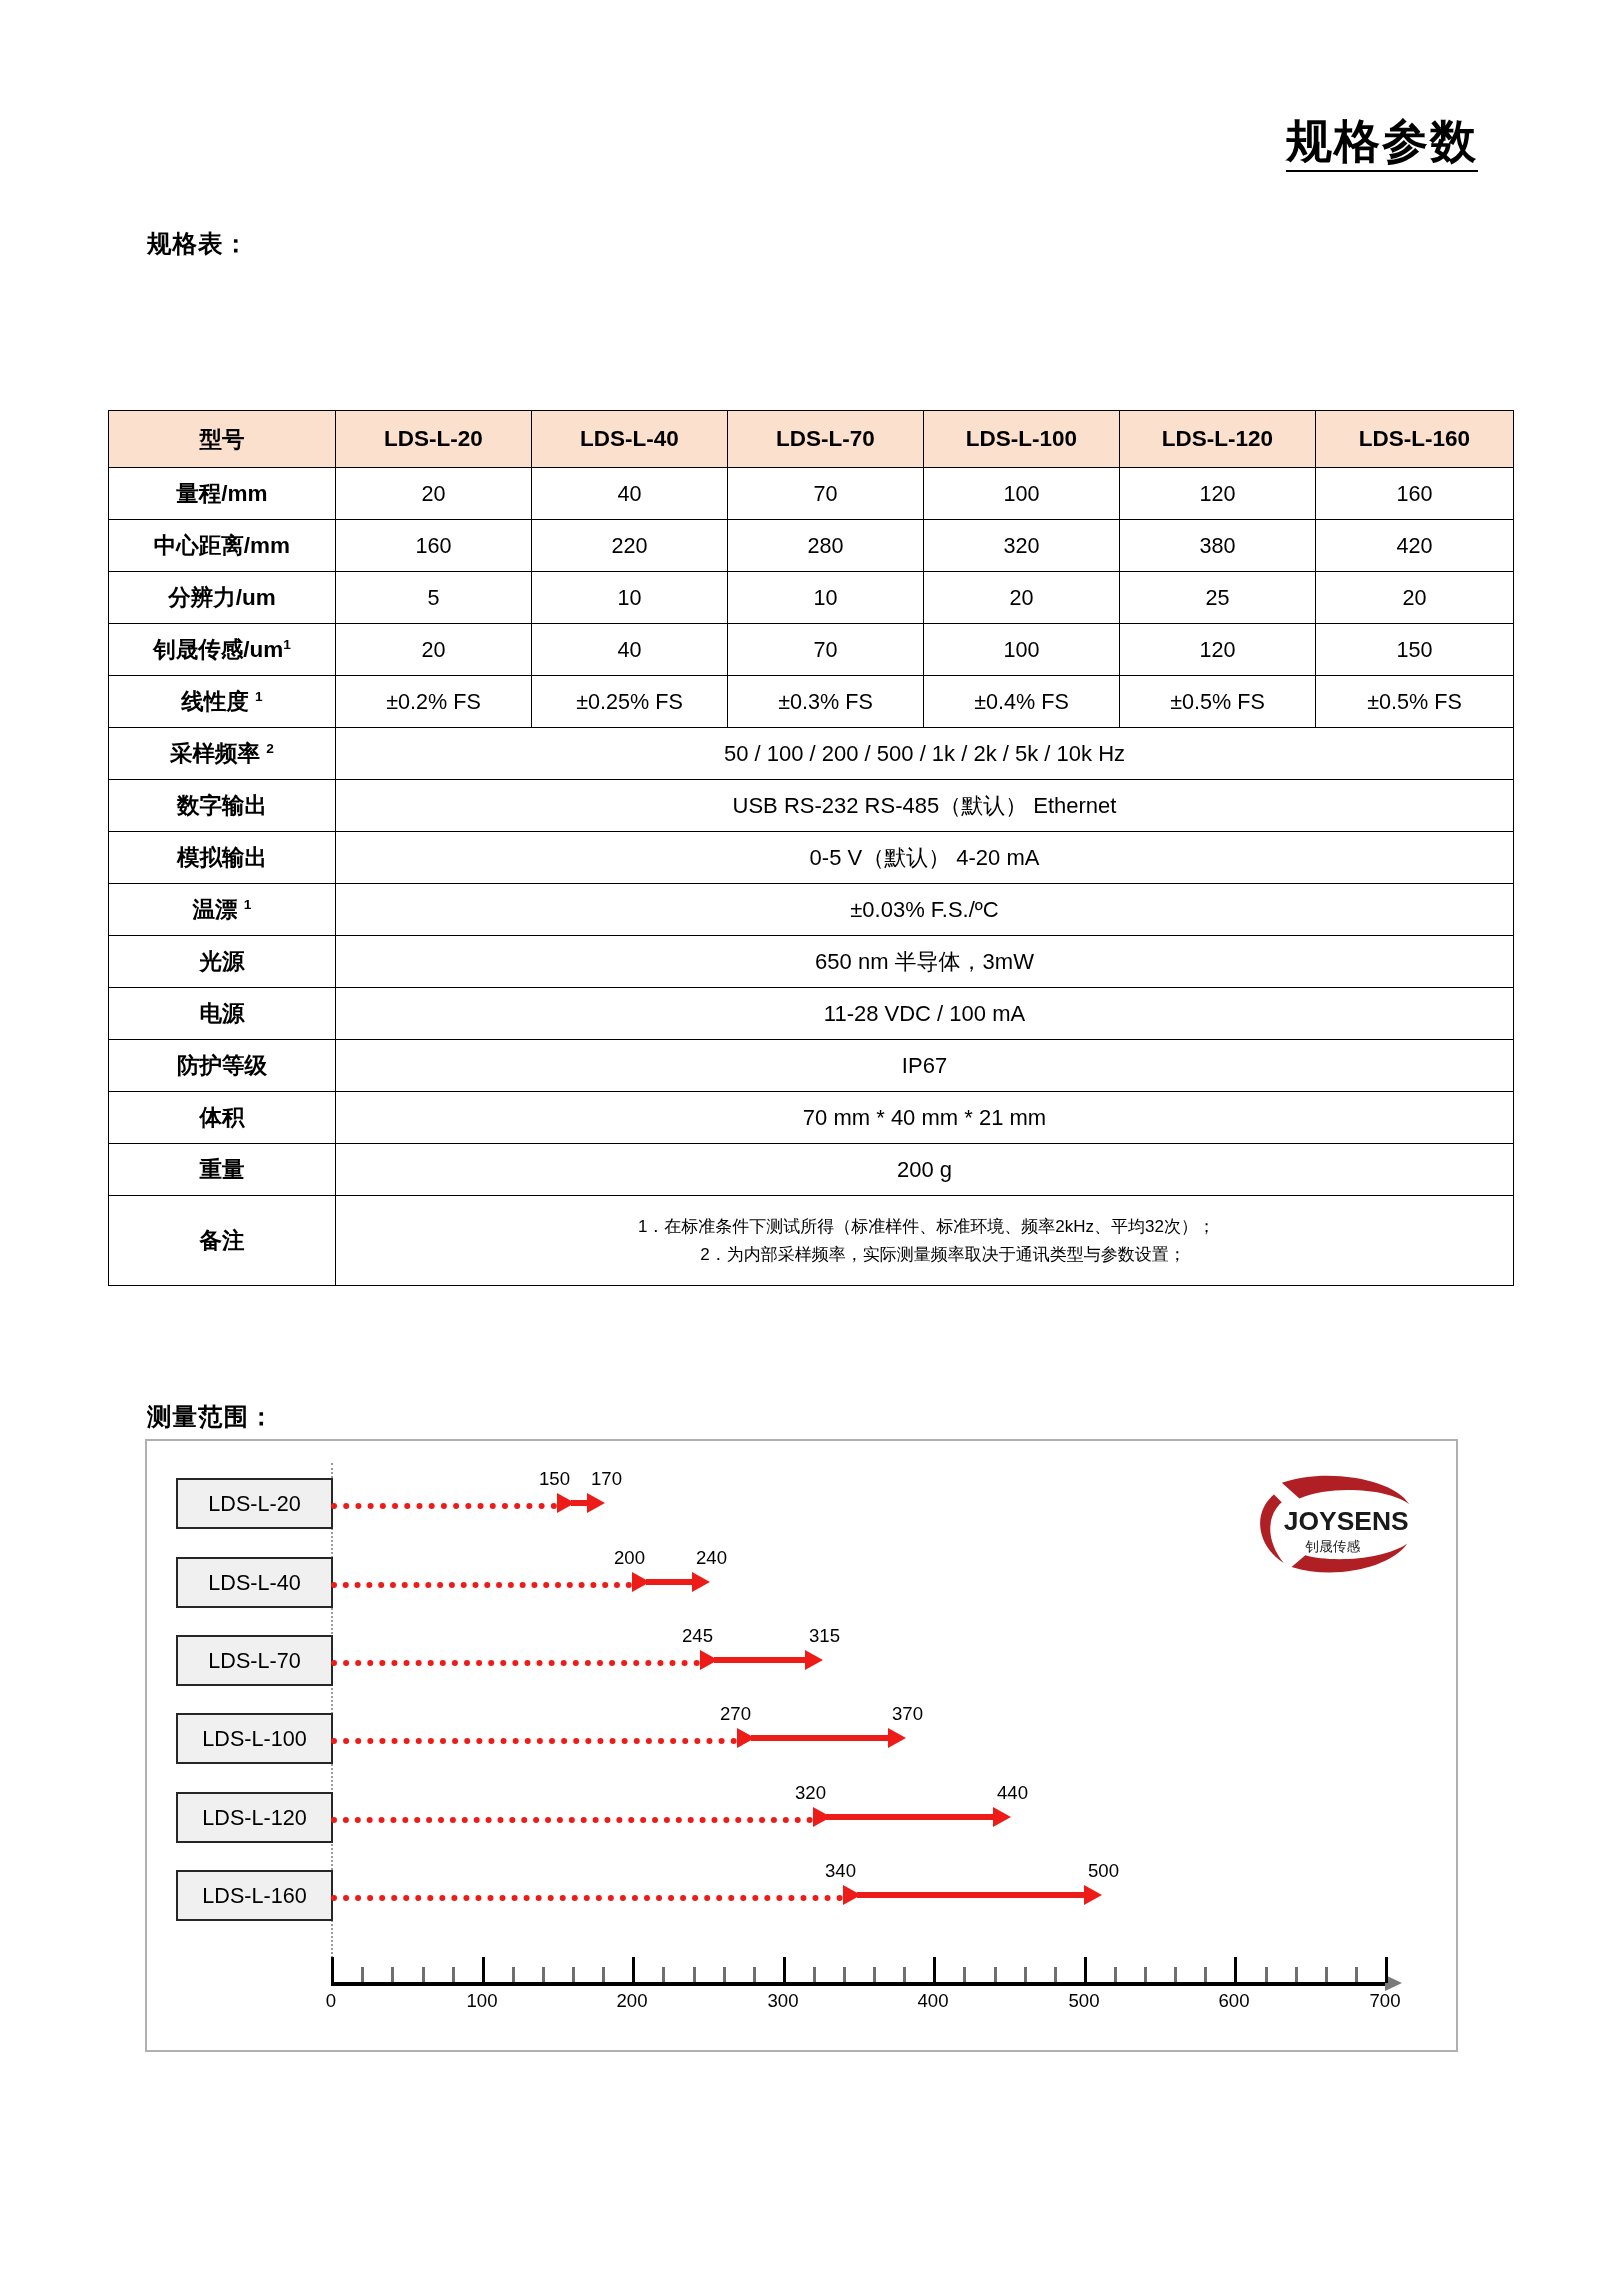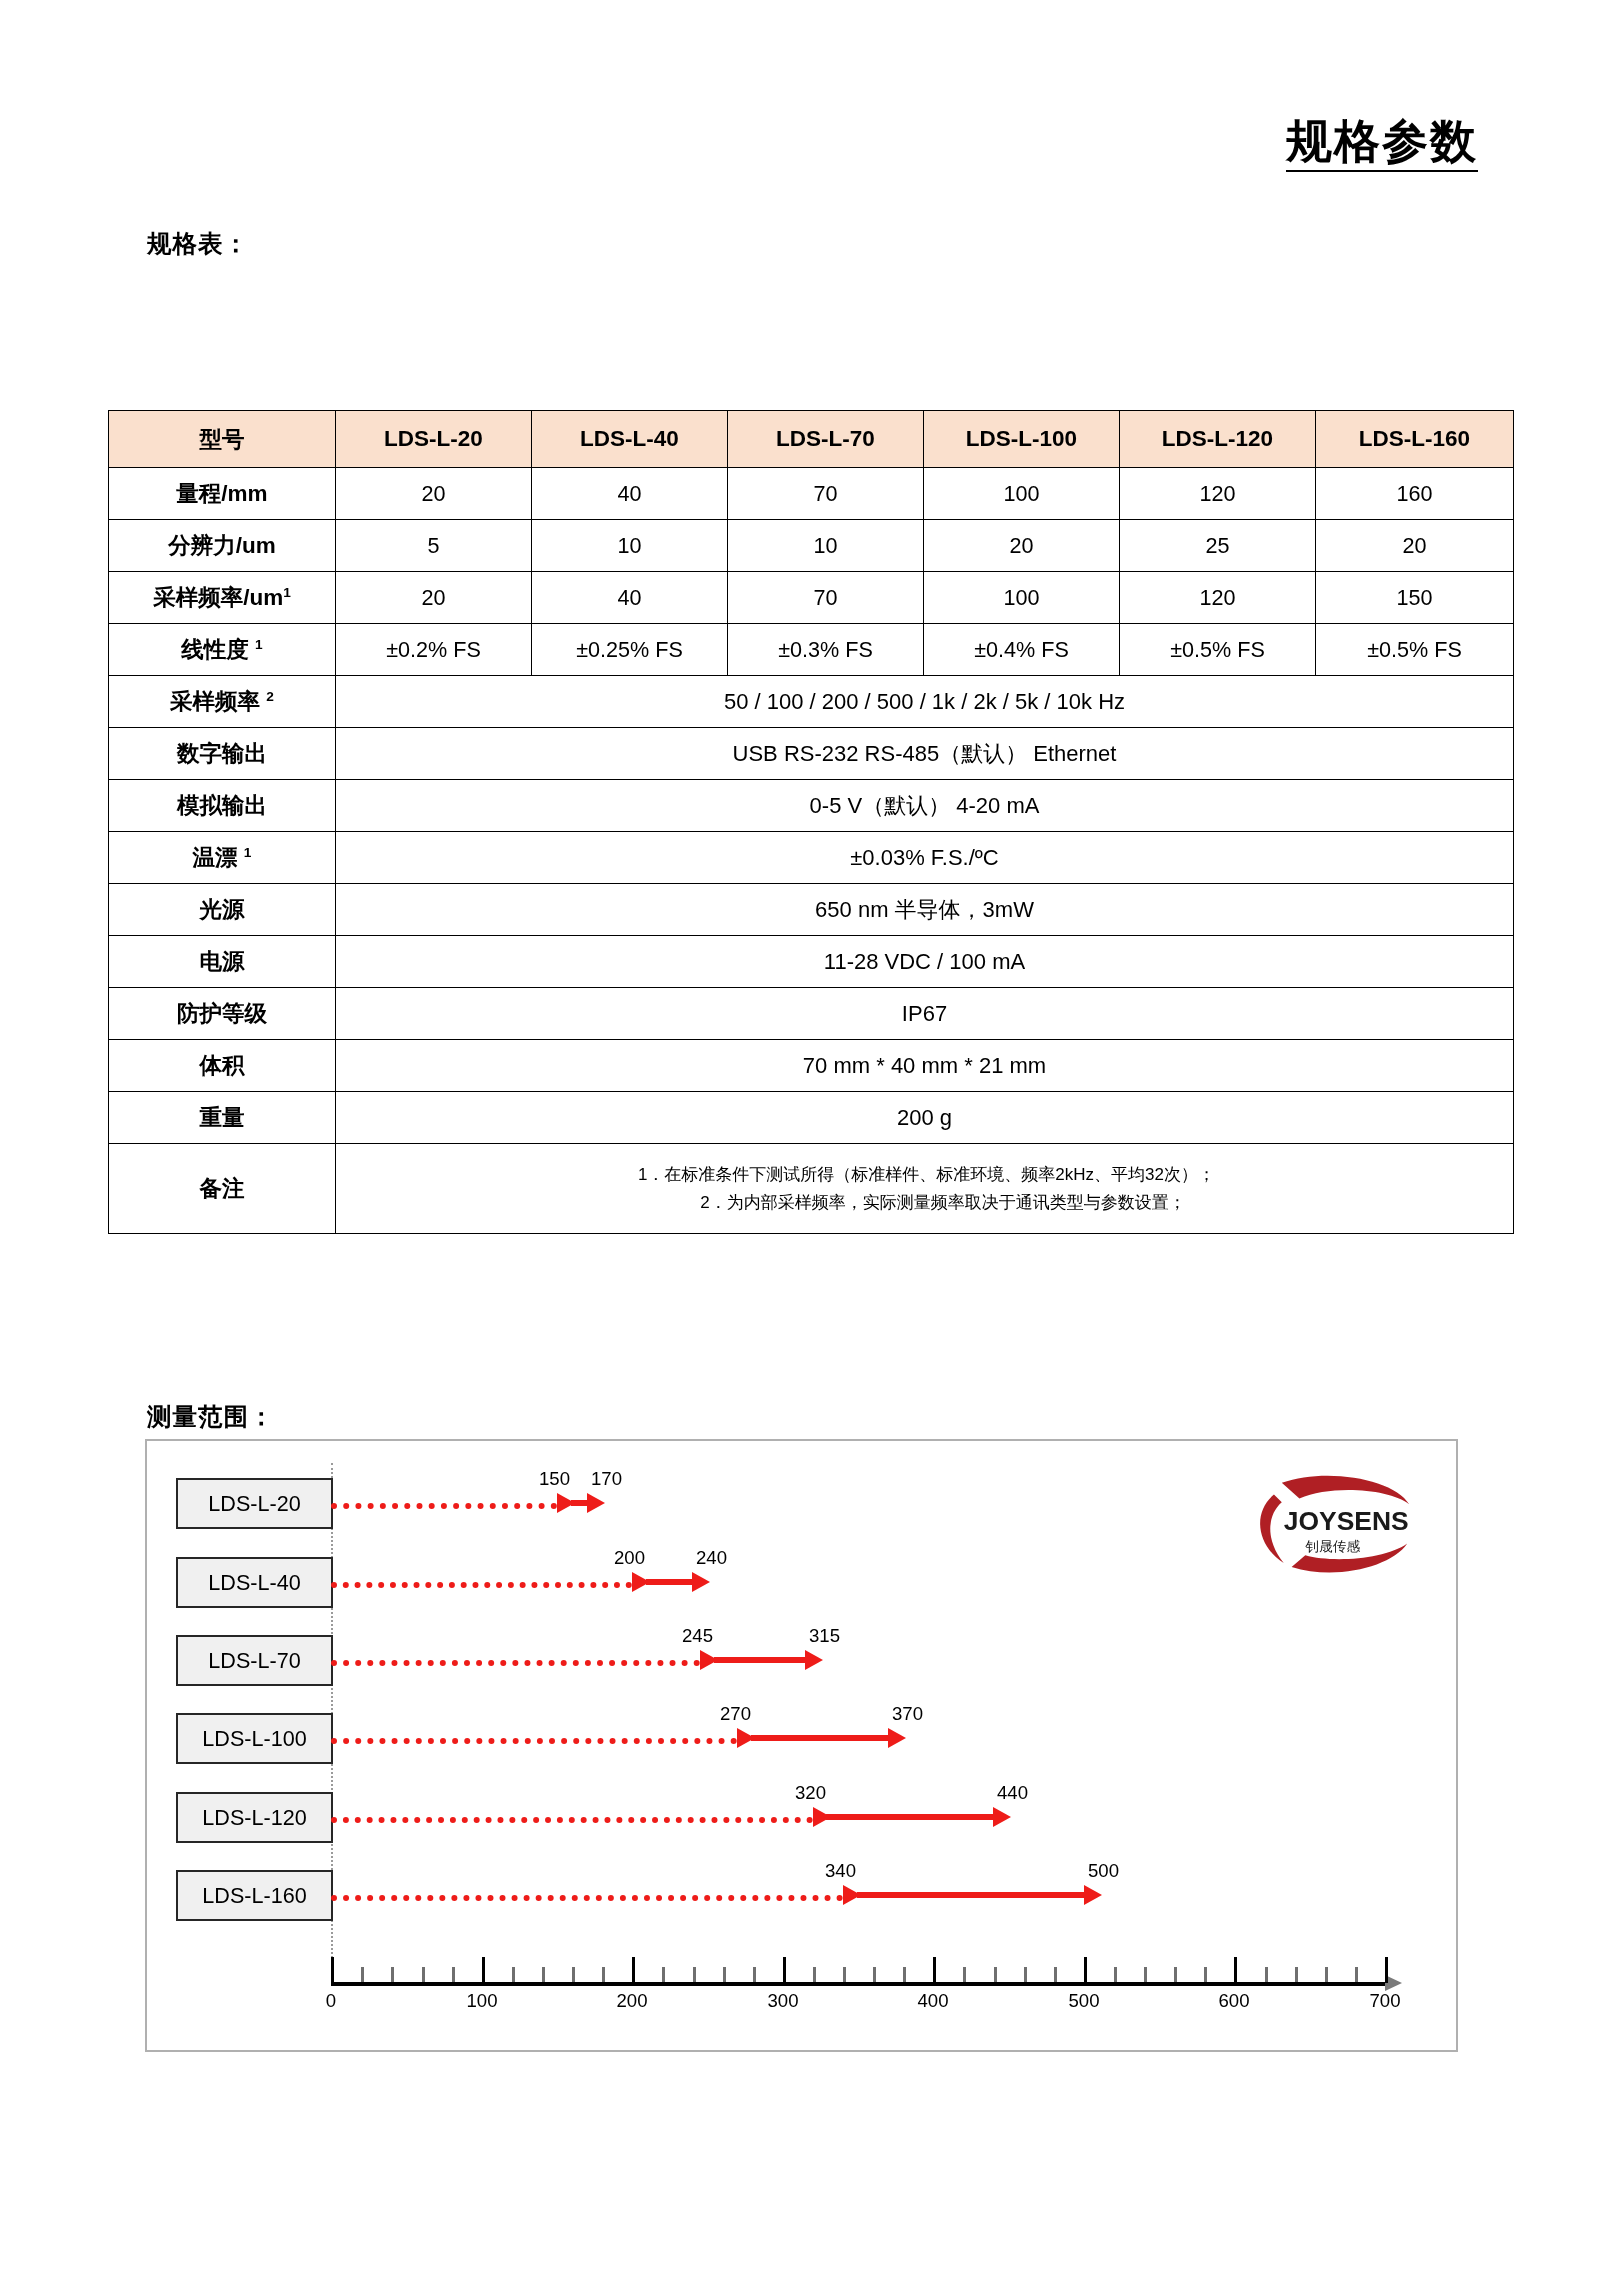--- a/index.html
+++ b/index.html
@@ -210,30 +210,39 @@
         <tr>
           <td class="rowlabel"><span>量程/mm</span></td>
           <td class="val">20</td>
           <td class="val">40</td>
           <td class="val">70</td>
           <td class="val">100</td>
           <td class="val">120</td>
           <td class="val">160</td>
         </tr>
         <tr>
+          <td class="rowlabel"><span>中心距离/mm</span></td>
+          <td class="val">160</td>
+          <td class="val">220</td>
+          <td class="val">280</td>
+          <td class="val">320</td>
+          <td class="val">380</td>
+          <td class="val">420</td>
+        </tr>
+        <tr>
           <td class="rowlabel"><span>分辨力/um</span></td>
           <td class="val">5</td>
           <td class="val">10</td>
           <td class="val">10</td>
           <td class="val">20</td>
           <td class="val">25</td>
           <td class="val">20</td>
         </tr>
         <tr>
-          <td class="rowlabel"><span>采样频率/um</span><span class="sup">1</span></td>
+          <td class="rowlabel"><span>钊晟传感/um</span><span class="sup">1</span></td>
           <td class="val">20</td>
           <td class="val">40</td>
           <td class="val">70</td>
           <td class="val">100</td>
           <td class="val">120</td>
           <td class="val">150</td>
         </tr>
         <tr>
           <td class="rowlabel"><span>线性度 </span><span class="sup">1</span></td>
           <td class="val">±0.2% FS</td>

